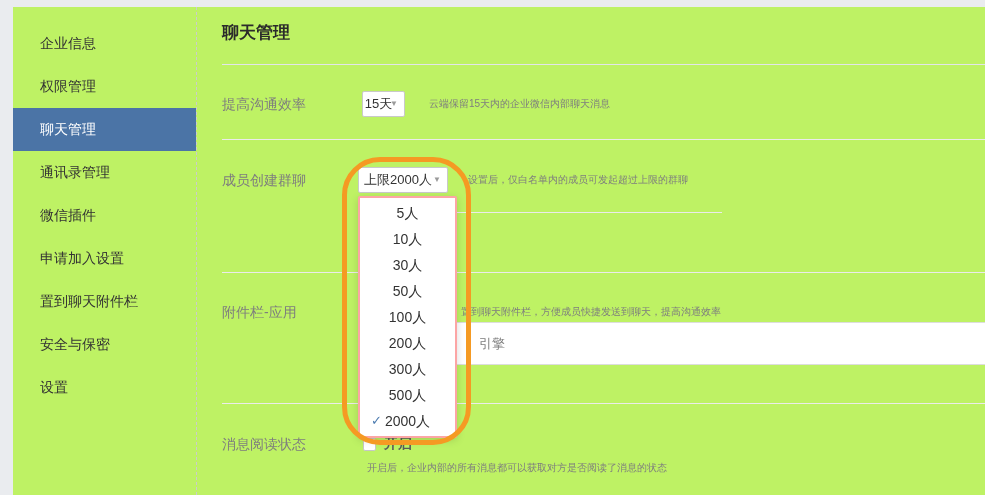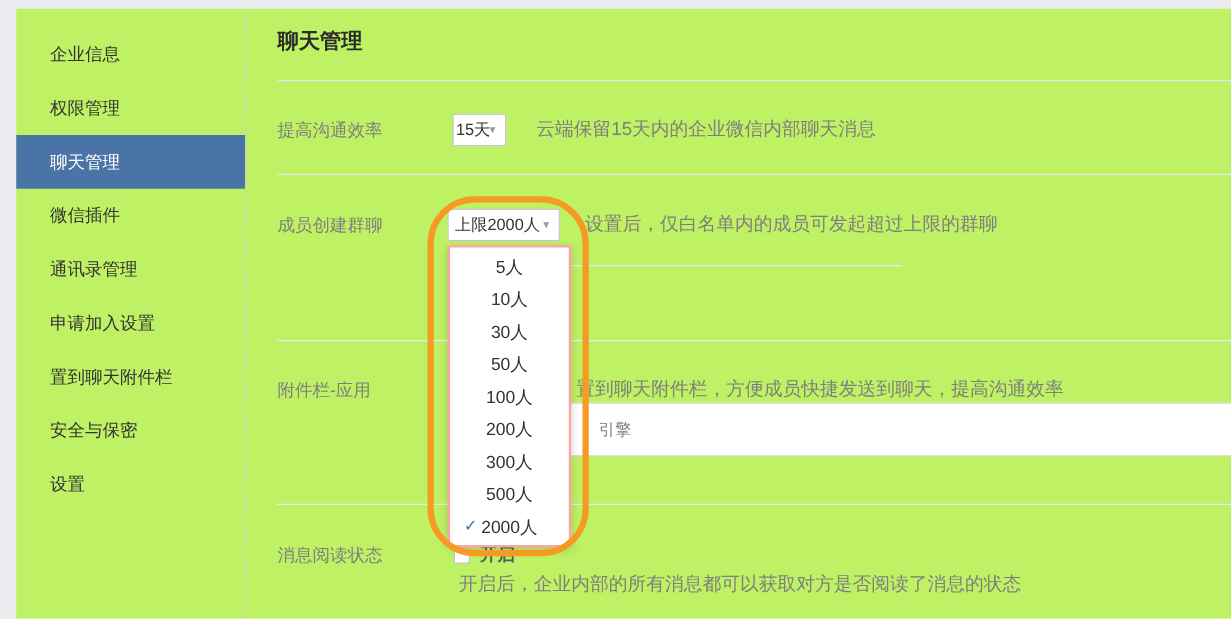--- a/index.html
+++ b/index.html
@@ -11,21 +11,21 @@
   .sidebar{width:184px;box-sizing:border-box;border-right:1px dashed #cccccc;padding-top:15px;flex-shrink:0;}
   .side-item{height:43px;line-height:43px;padding-left:27px;font-size:14px;color:#333333;cursor:pointer;}
   .side-item.active{background:#4b74a6;color:#ffffff;}
 
   
   .content{position:relative;flex:1;}
   .page-title{position:absolute;left:25px;top:14px;font-size:17px;font-weight:bold;color:#2b2b2b;}
   .hline{position:absolute;left:25px;right:0;height:1px;background:#e2e5ea;}
   .hline.soft{background:#ebebeb;}
   .row-label{position:absolute;left:25px;line-height:26px;font-size:14px;color:#7e7e7e;}
-  .desc{position:absolute;line-height:26px;font-size:15px;color:#7e7e7e;white-space:nowrap;}
+  .desc{position:absolute;line-height:26px;font-size:10px;color:#7e7e7e;white-space:nowrap;}
 
   .select{position:absolute;height:26px;box-sizing:border-box;border:1px solid #c9c9c9;border-radius:2px;
           background:#fff;font-size:13px;color:#333;text-align:center;line-height:24px;cursor:pointer;}
   .select .caret{position:absolute;right:6px;top:0;line-height:24px;font-size:8px;color:#9a9a9a;}
   .select .val{display:inline-block;padding-right:10px;}
 
   
   .menu{position:absolute;left:161px;top:189px;width:99px;box-sizing:border-box;background:#fff;
         border:2px solid #fca5a5;border-radius:2px;box-shadow:0 2px 8px rgba(0,0,0,0.15);z-index:30;padding:2px 0;}
   .menu-item{position:relative;height:26px;line-height:26px;text-align:center;font-size:14px;color:#333;cursor:pointer;}
@@ -50,22 +50,22 @@
 </head>
 <body>
 
 <div class="page">
   <div class="app">
 
     <div class="sidebar">
       <div class="side-item">企业信息</div>
       <div class="side-item">权限管理</div>
       <div class="side-item active">聊天管理</div>
+      <div class="side-item">通讯录管理</div>
       <div class="side-item">微信插件</div>
-      <div class="side-item">通讯录管理</div>
       <div class="side-item">申请加入设置</div>
       <div class="side-item">置到聊天附件栏</div>
       <div class="side-item">安全与保密</div>
       <div class="side-item">设置</div>
     </div>
 
     <div class="content">
       <div class="page-title">聊天管理</div>
       <div class="hline" style="top:57px;"></div>
 

